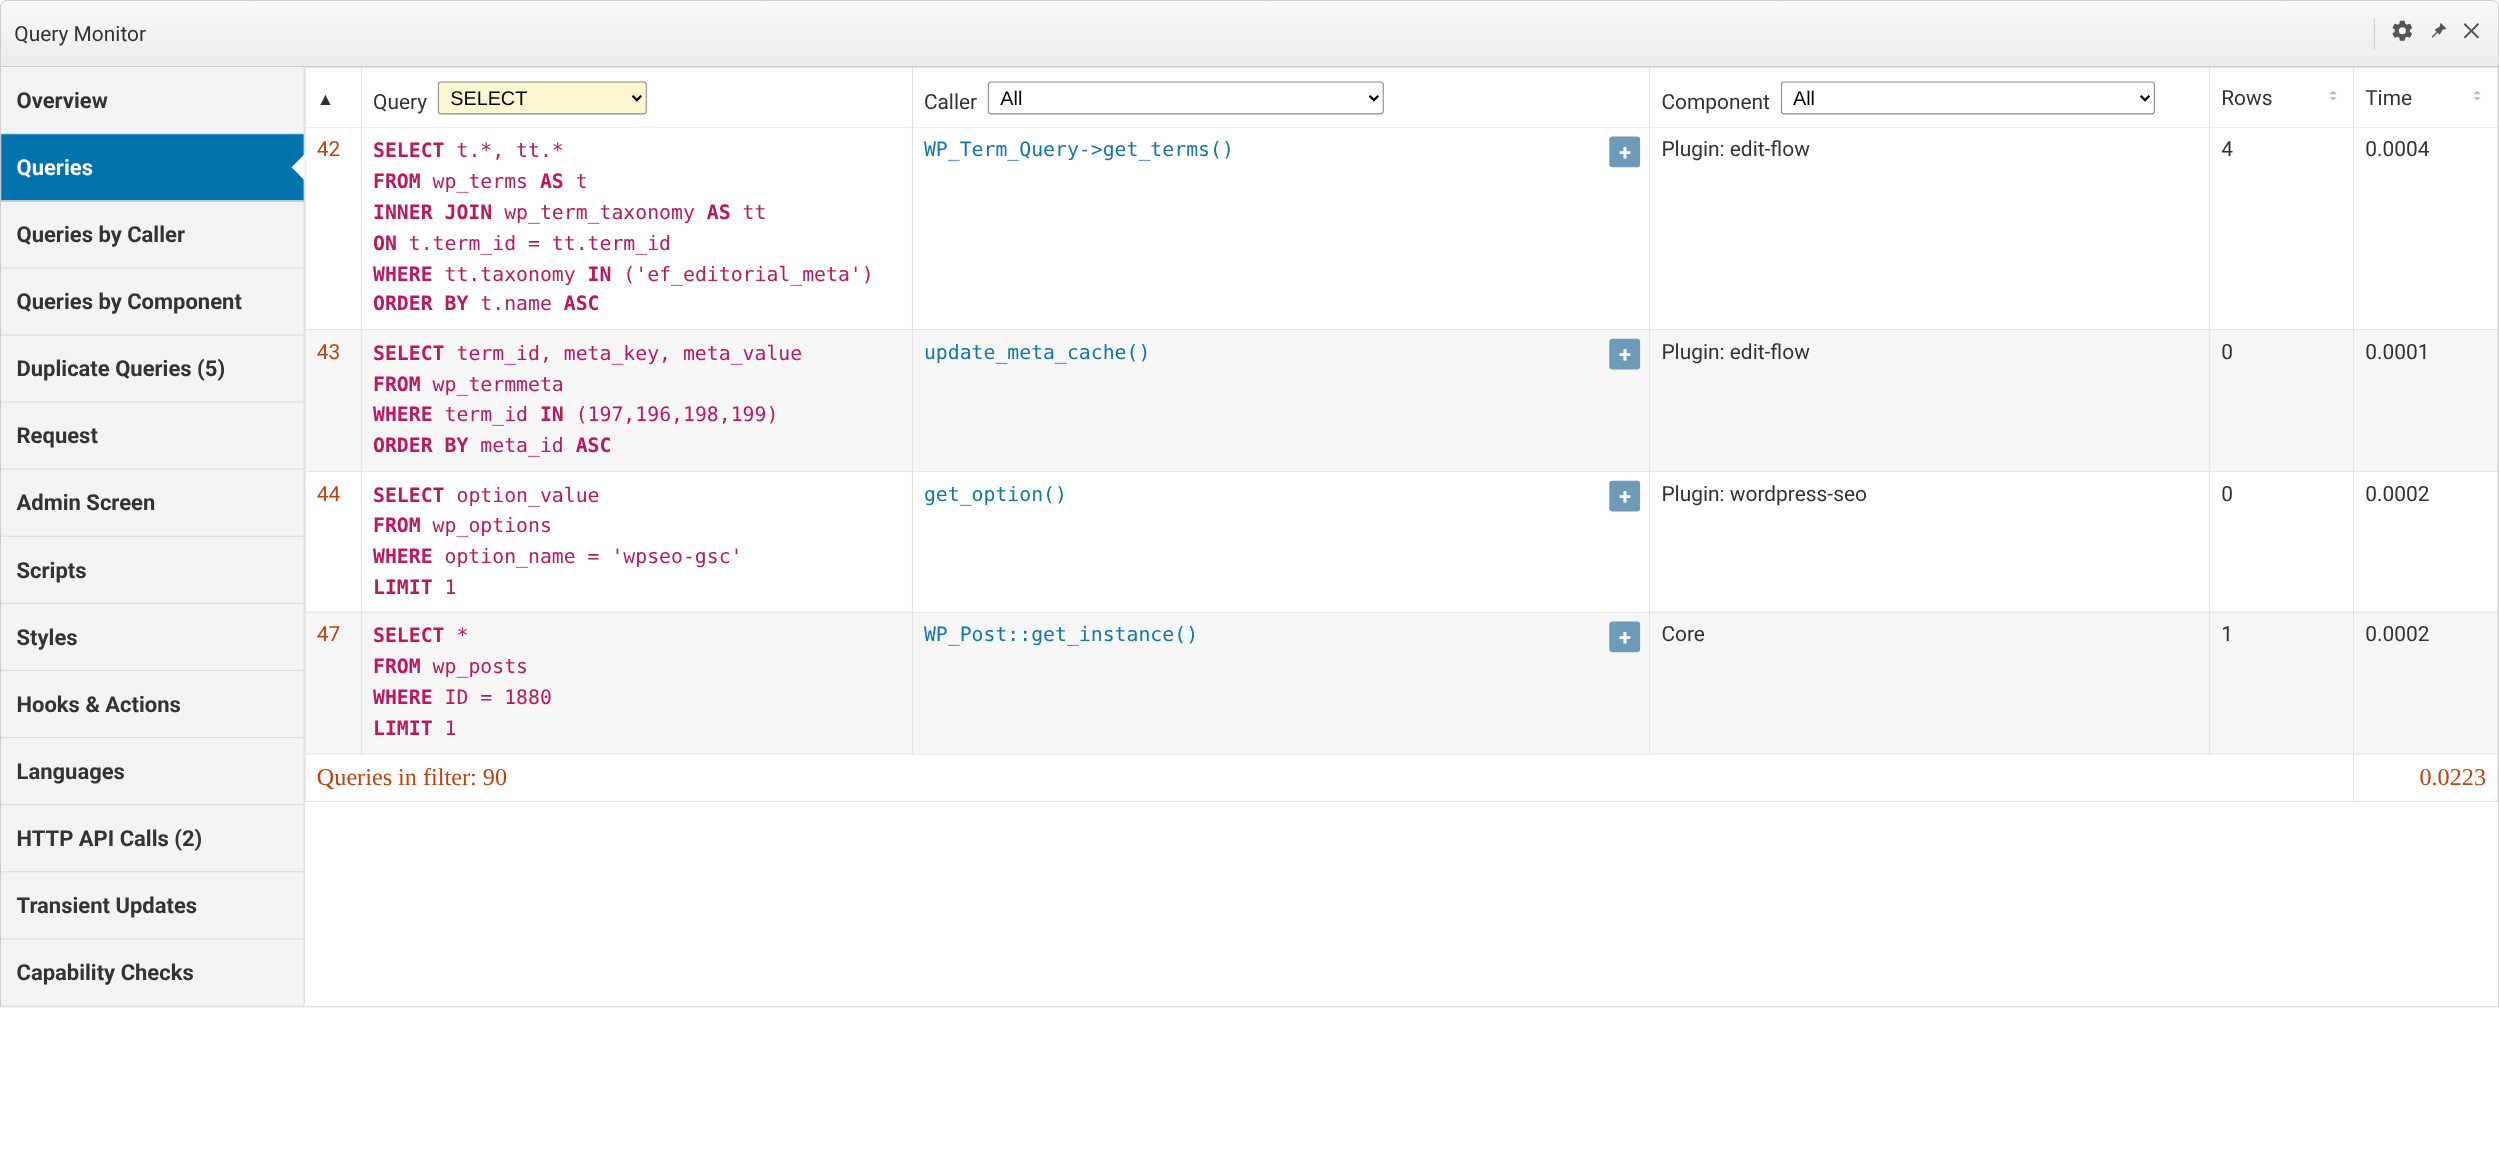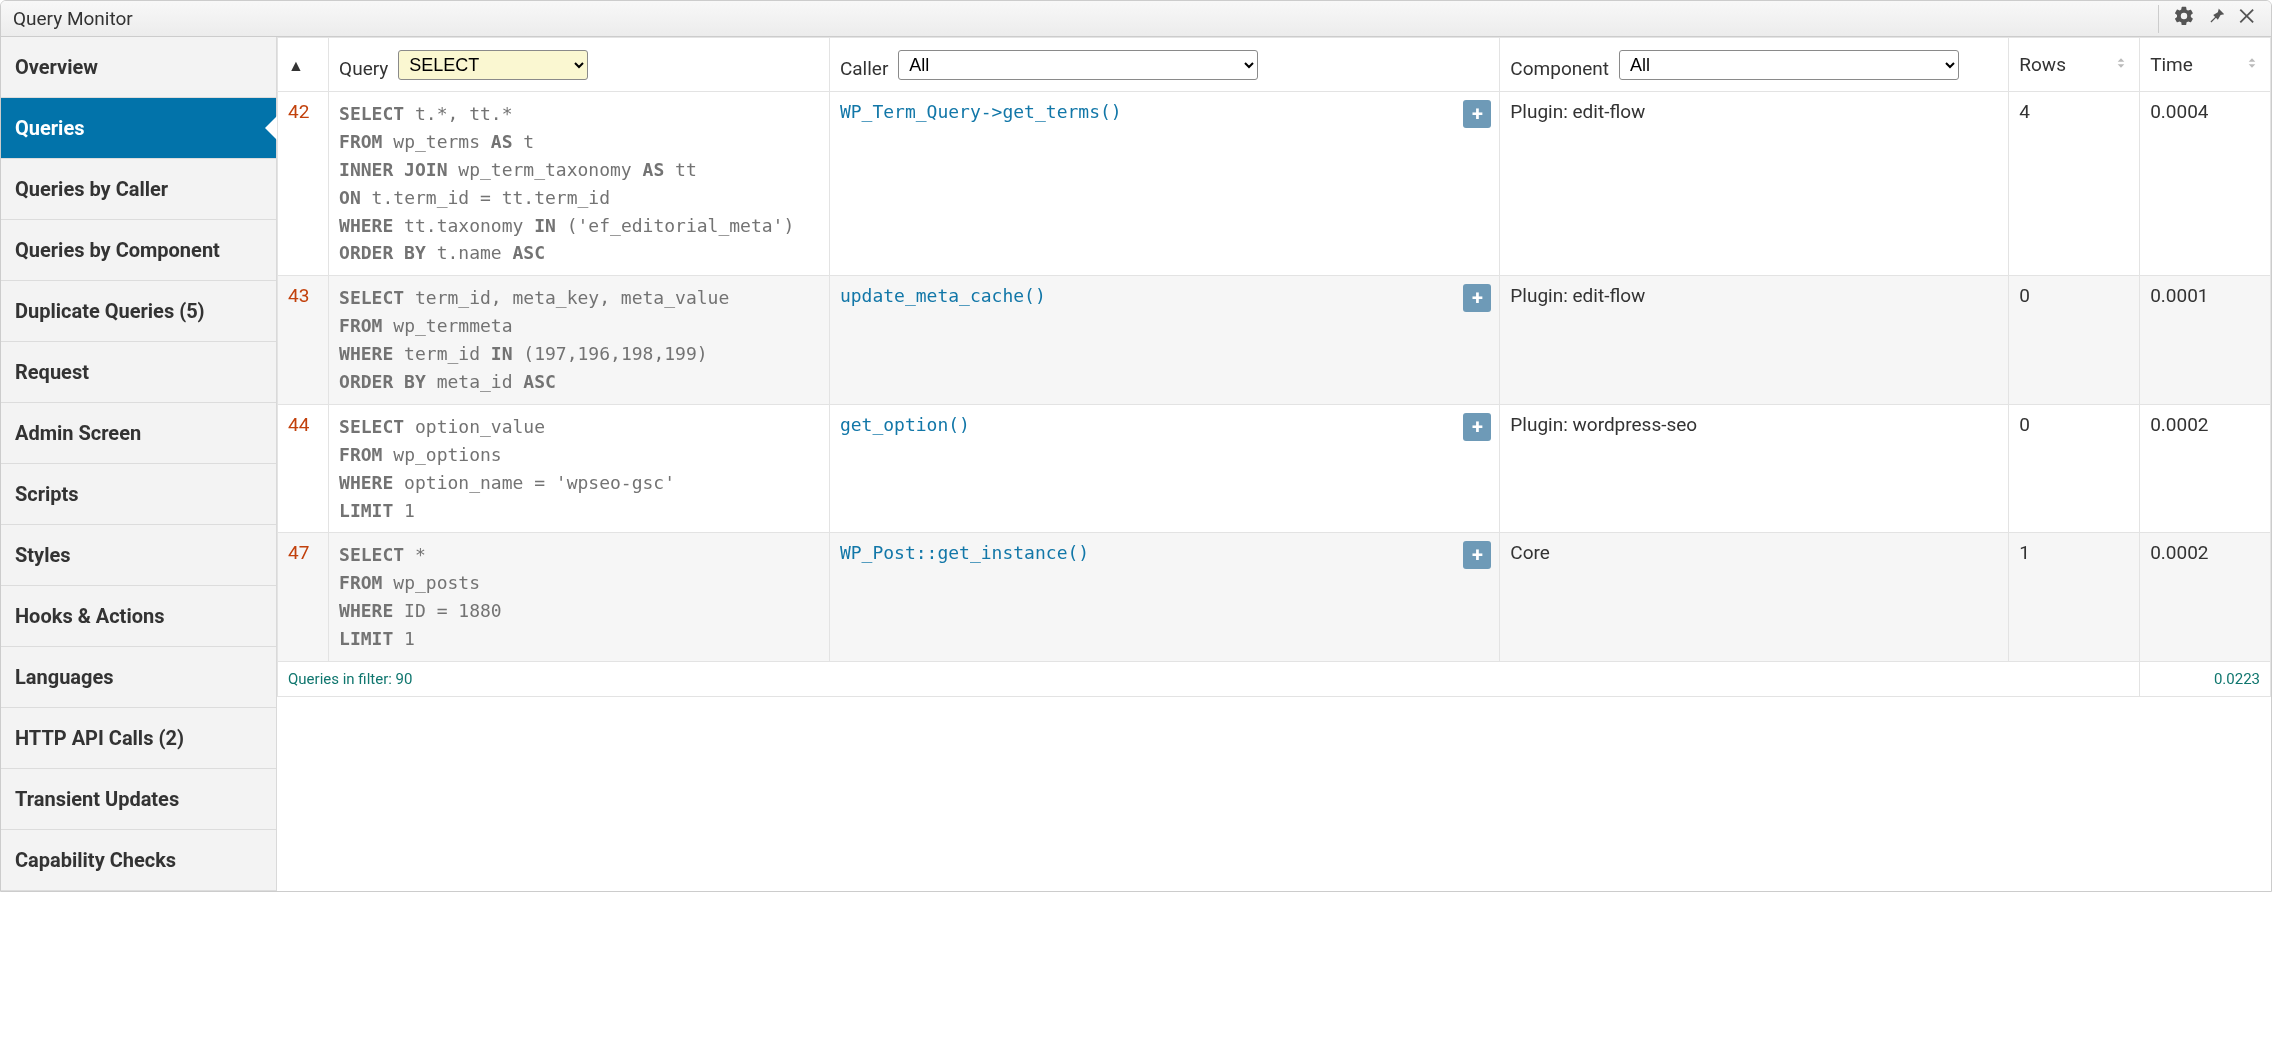--- a/index.html
+++ b/index.html
@@ -14,21 +14,21 @@
     border: 1px solid #ccc;
     border-radius: 6px 6px 0 0;
     overflow: hidden;
   }
   .qm-header {
     display: flex;
     align-items: center;
     justify-content: space-between;
     background: linear-gradient(#f8f8f8,#ececec);
     border-bottom: 1px solid #ccc;
-    height: 36px;
+    height: 60px;
     padding: 0 12px;
   }
   .qm-header-title { font-size: 19px; color: #333; }
   .qm-header-actions { display: flex; gap: 10px; align-items:center; }
   .header-sep { width:1px; height:28px; background:#ccc; margin-right:4px; }
   .qm-header-actions svg { width: 22px; height: 22px; fill: #555; }
   .qm-header-actions .hbtn { cursor:pointer; display:flex; align-items:center; }
 
   .qm-body { display: flex; min-height: 690px; }
   .qm-sidebar {
@@ -108,21 +108,21 @@
   td.rows { text-align: right; }
   td.time { text-align: right; }
 
   tr.odd td { background: #fff; }
   tr.even td { background: #f6f6f6; }
 
   code.sql {
     font-family: ui-monospace, Menlo, Consolas, monospace;
     font-size: 18px;
     line-height: 1.55;
-    color: #737373;
+    color: #be185d;
     white-space: pre-wrap;
     word-break: break-word;
     display: block;
   }
   code.sql .kw { font-weight: 700; }
 
   .caller-cell { position: relative; padding-right: 46px !important; }
   .caller-link {
     color: #1277a8;
     font-family: ui-monospace, Menlo, Consolas, monospace;
@@ -138,22 +138,23 @@
     color: #fff;
     border-radius: 3px;
     display:flex; align-items:center; justify-content:center;
     font-size: 20px;
     font-weight: 700;
     cursor:pointer;
   }
 
   .footer-row td {
     background: #fff;
-    font-size: 15px;
-    color:#0f766e;
+    font-size: 22px;
+    color:#c2410c;
+    font-family:Liberation Serif, serif;
   }
   .footer-row td.sumtime { text-align:right; }
 </style>
 </head>
 <body>
 
 <div class="qm-panel">
 
   <div class="qm-header">
     <div class="qm-header-title">Query Monitor</div>

